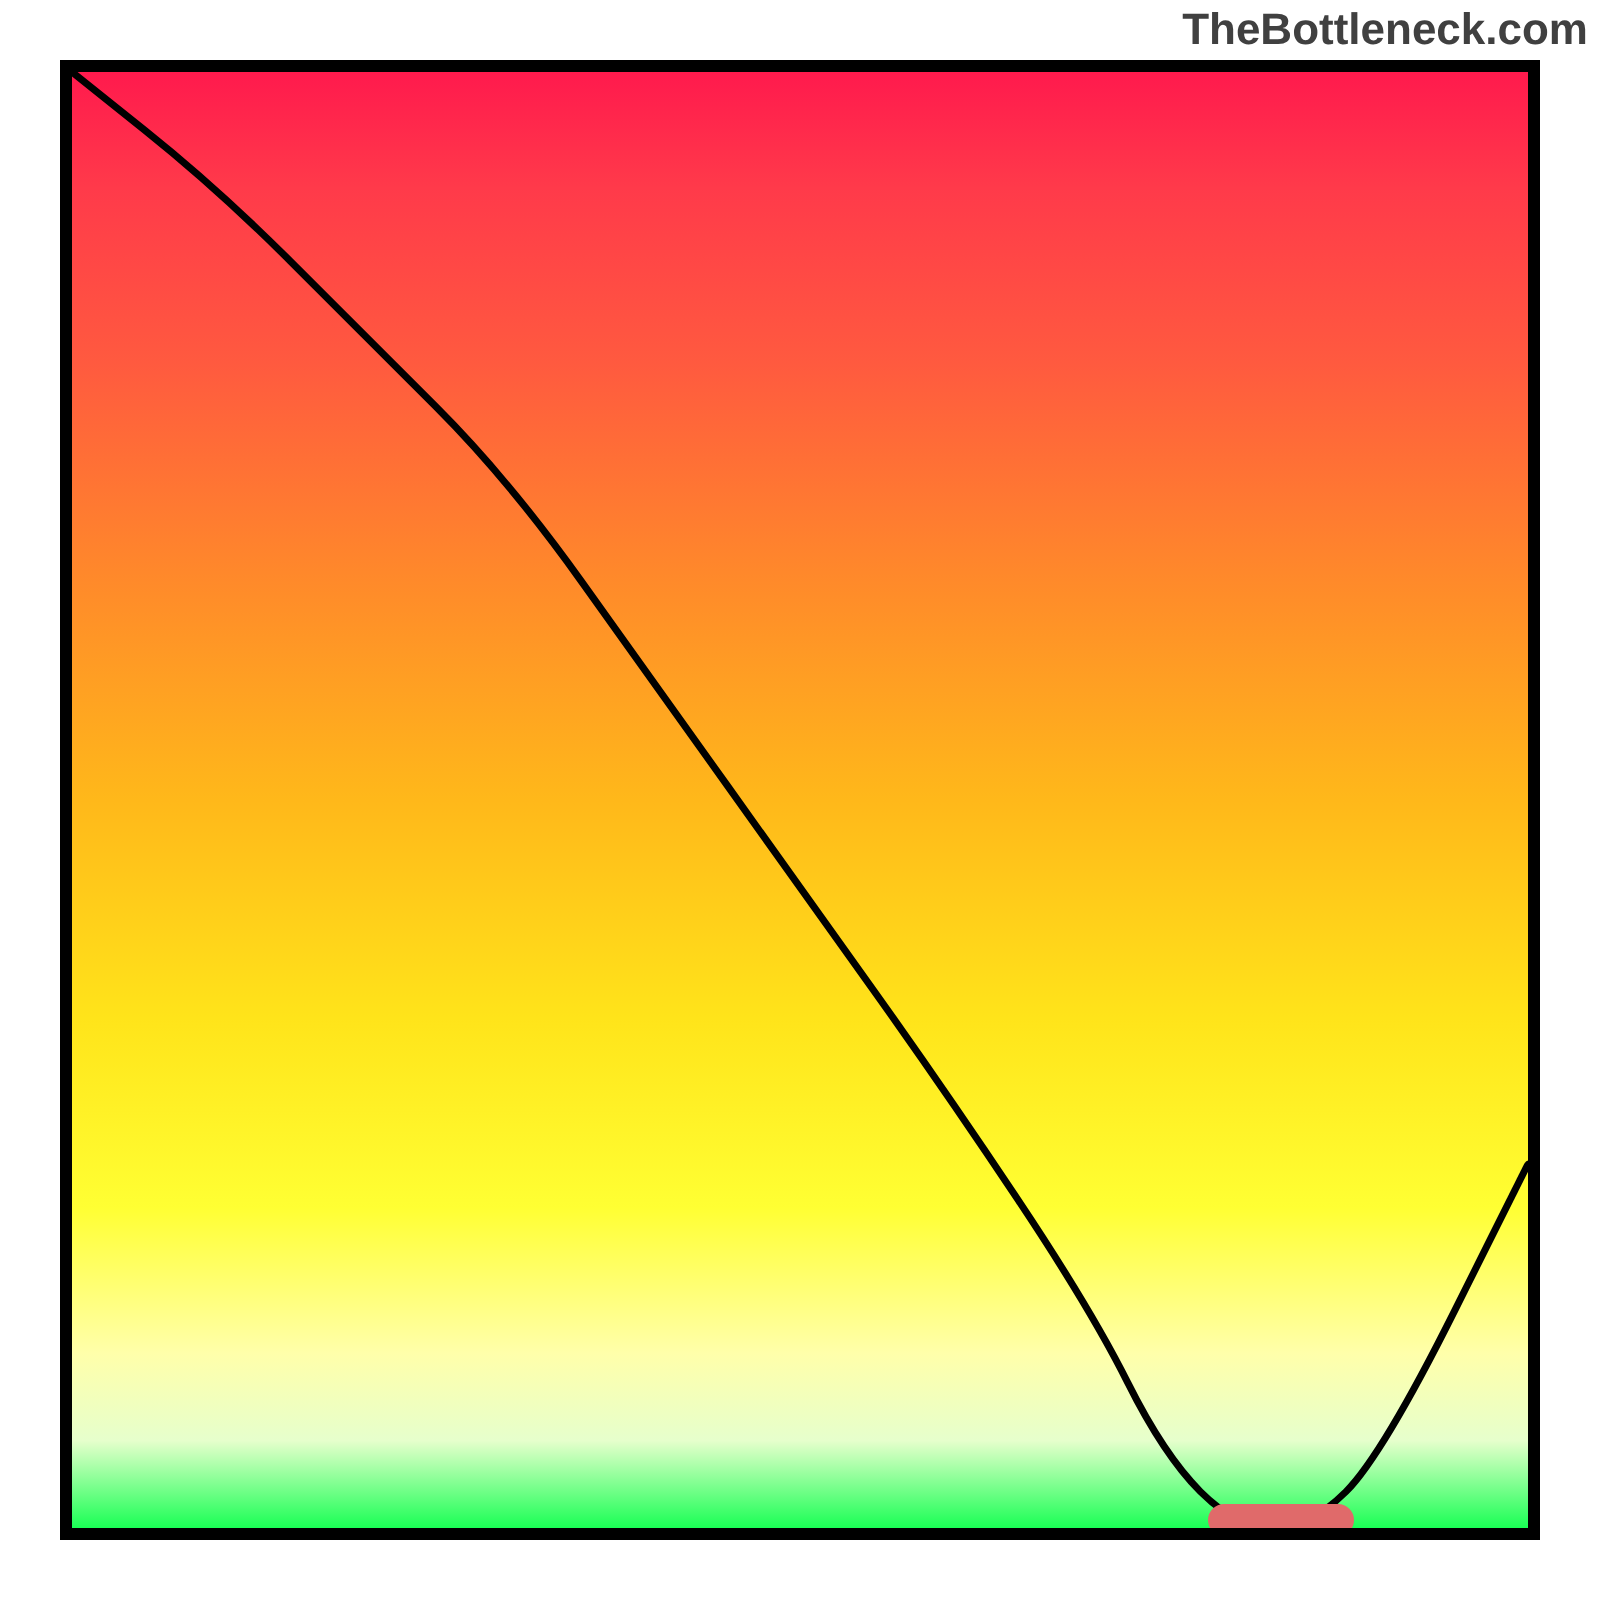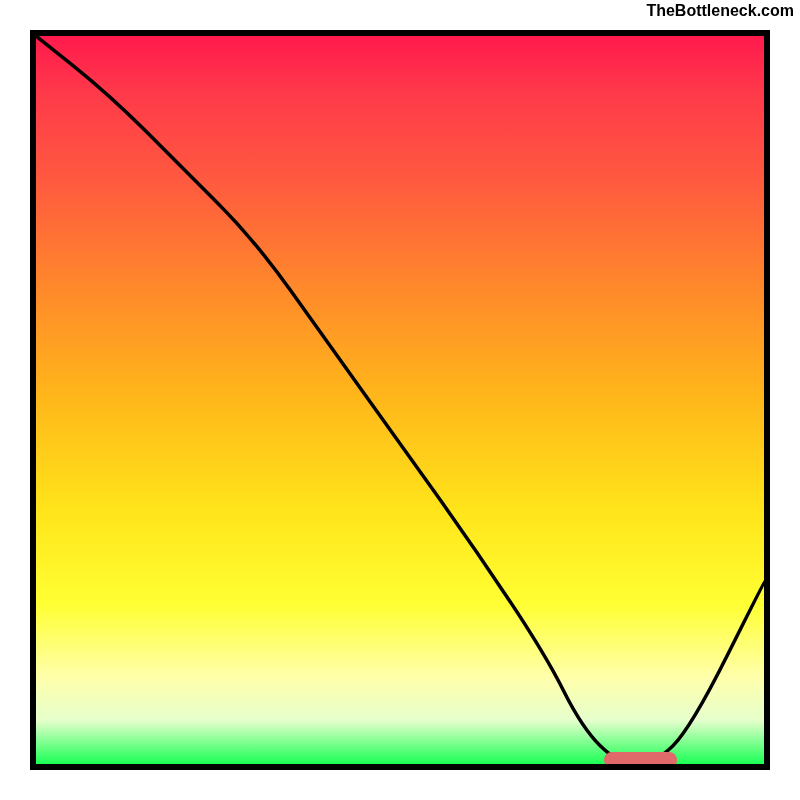--- a/index.html
+++ b/index.html
@@ -13,23 +13,23 @@
   }
   .container {
     position: relative;
     width: 800px;
     height: 800px;
   }
   .watermark {
     position: absolute;
     top: 2px;
     right: 6px;
-    font-size: 16px;
+    font-size: 22px;
     font-weight: bold;
-    color: #000000;
+    color: #404040;
     z-index: 5;
   }
   .plot-area {
     position: absolute;
     left: 30px;
     top: 30px;
     width: 740px;
     height: 740px;
     border: 6px solid #000;
     box-sizing: border-box;

